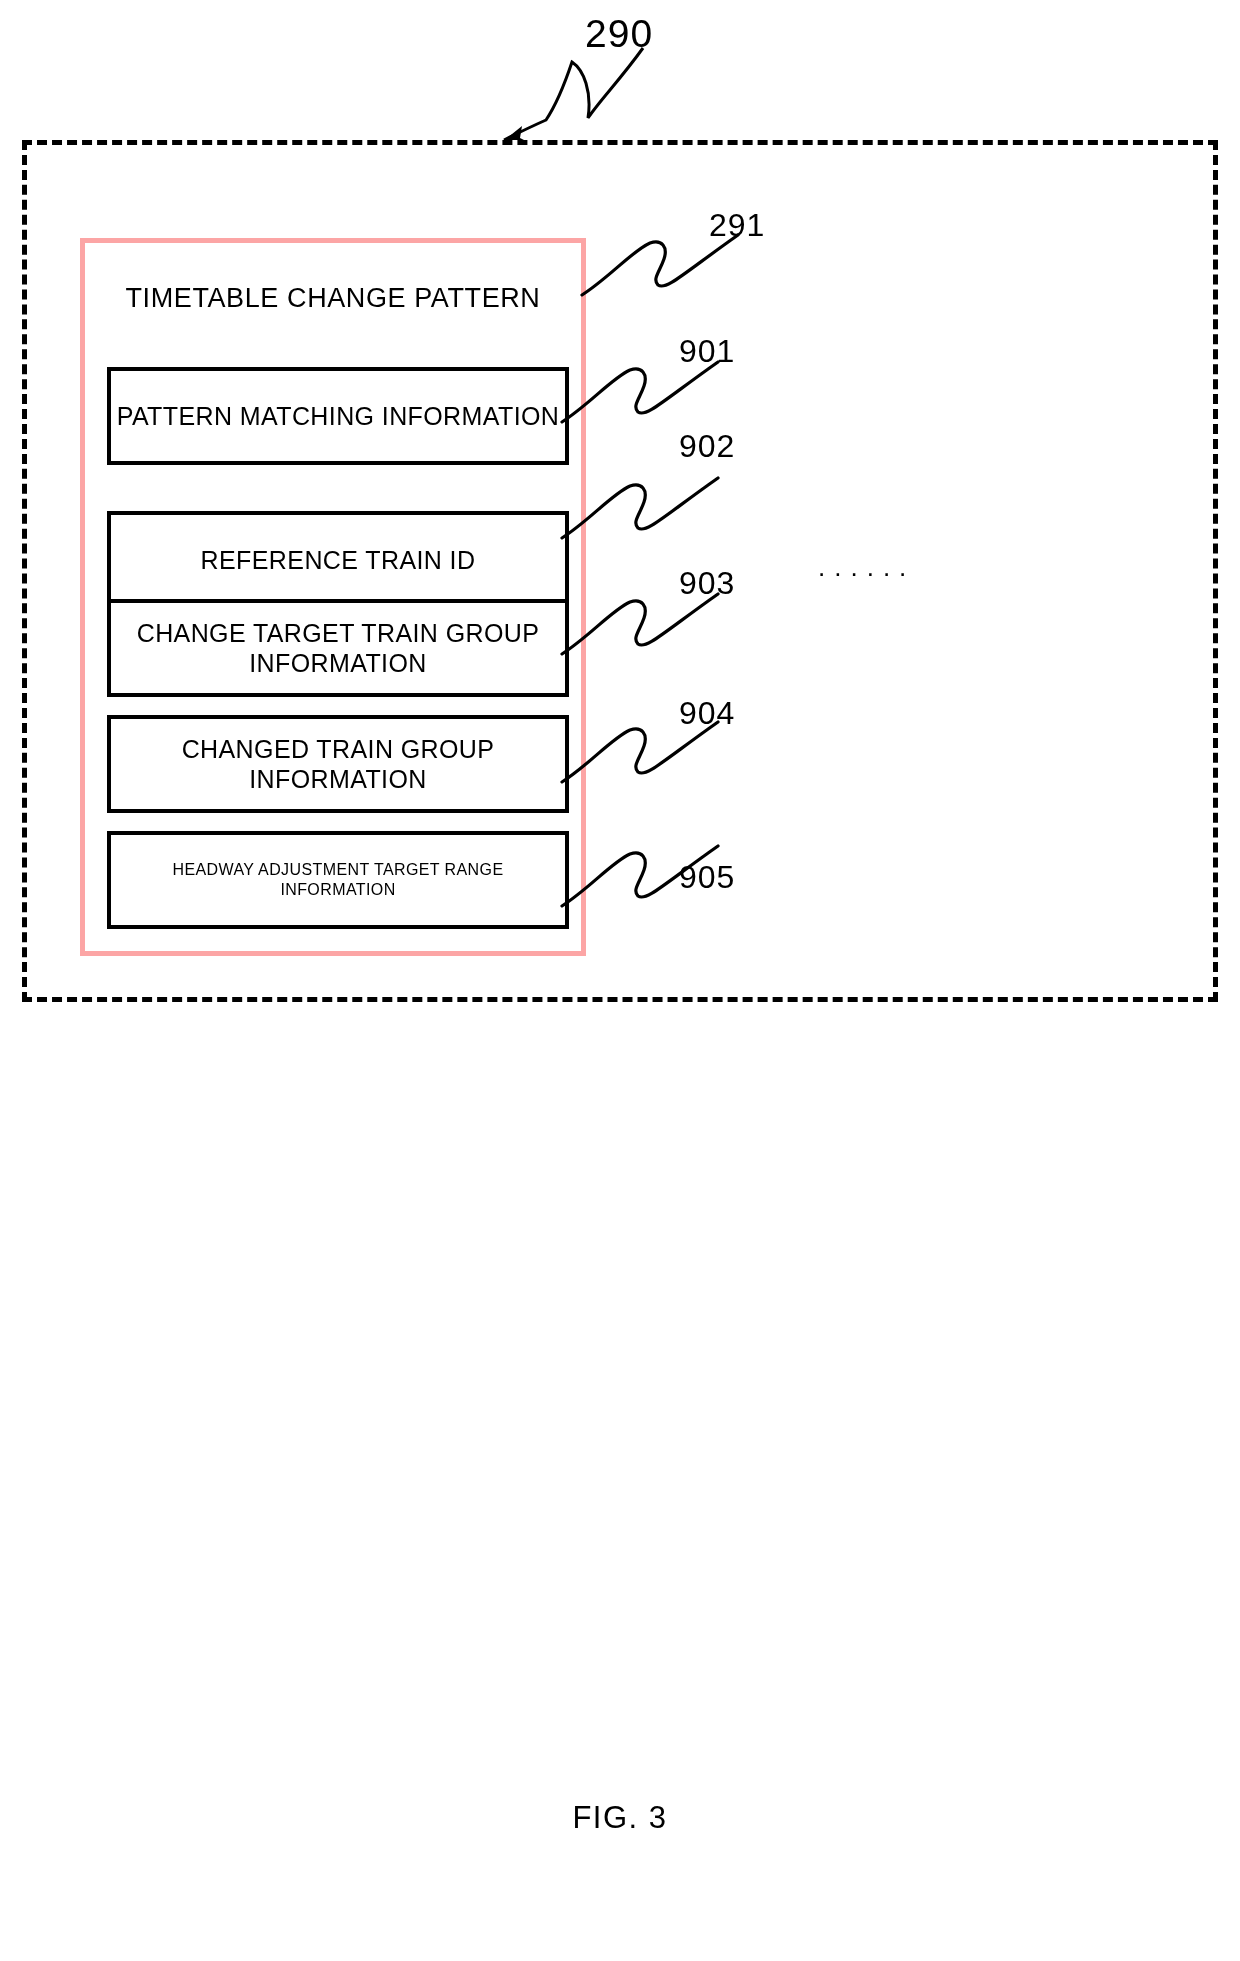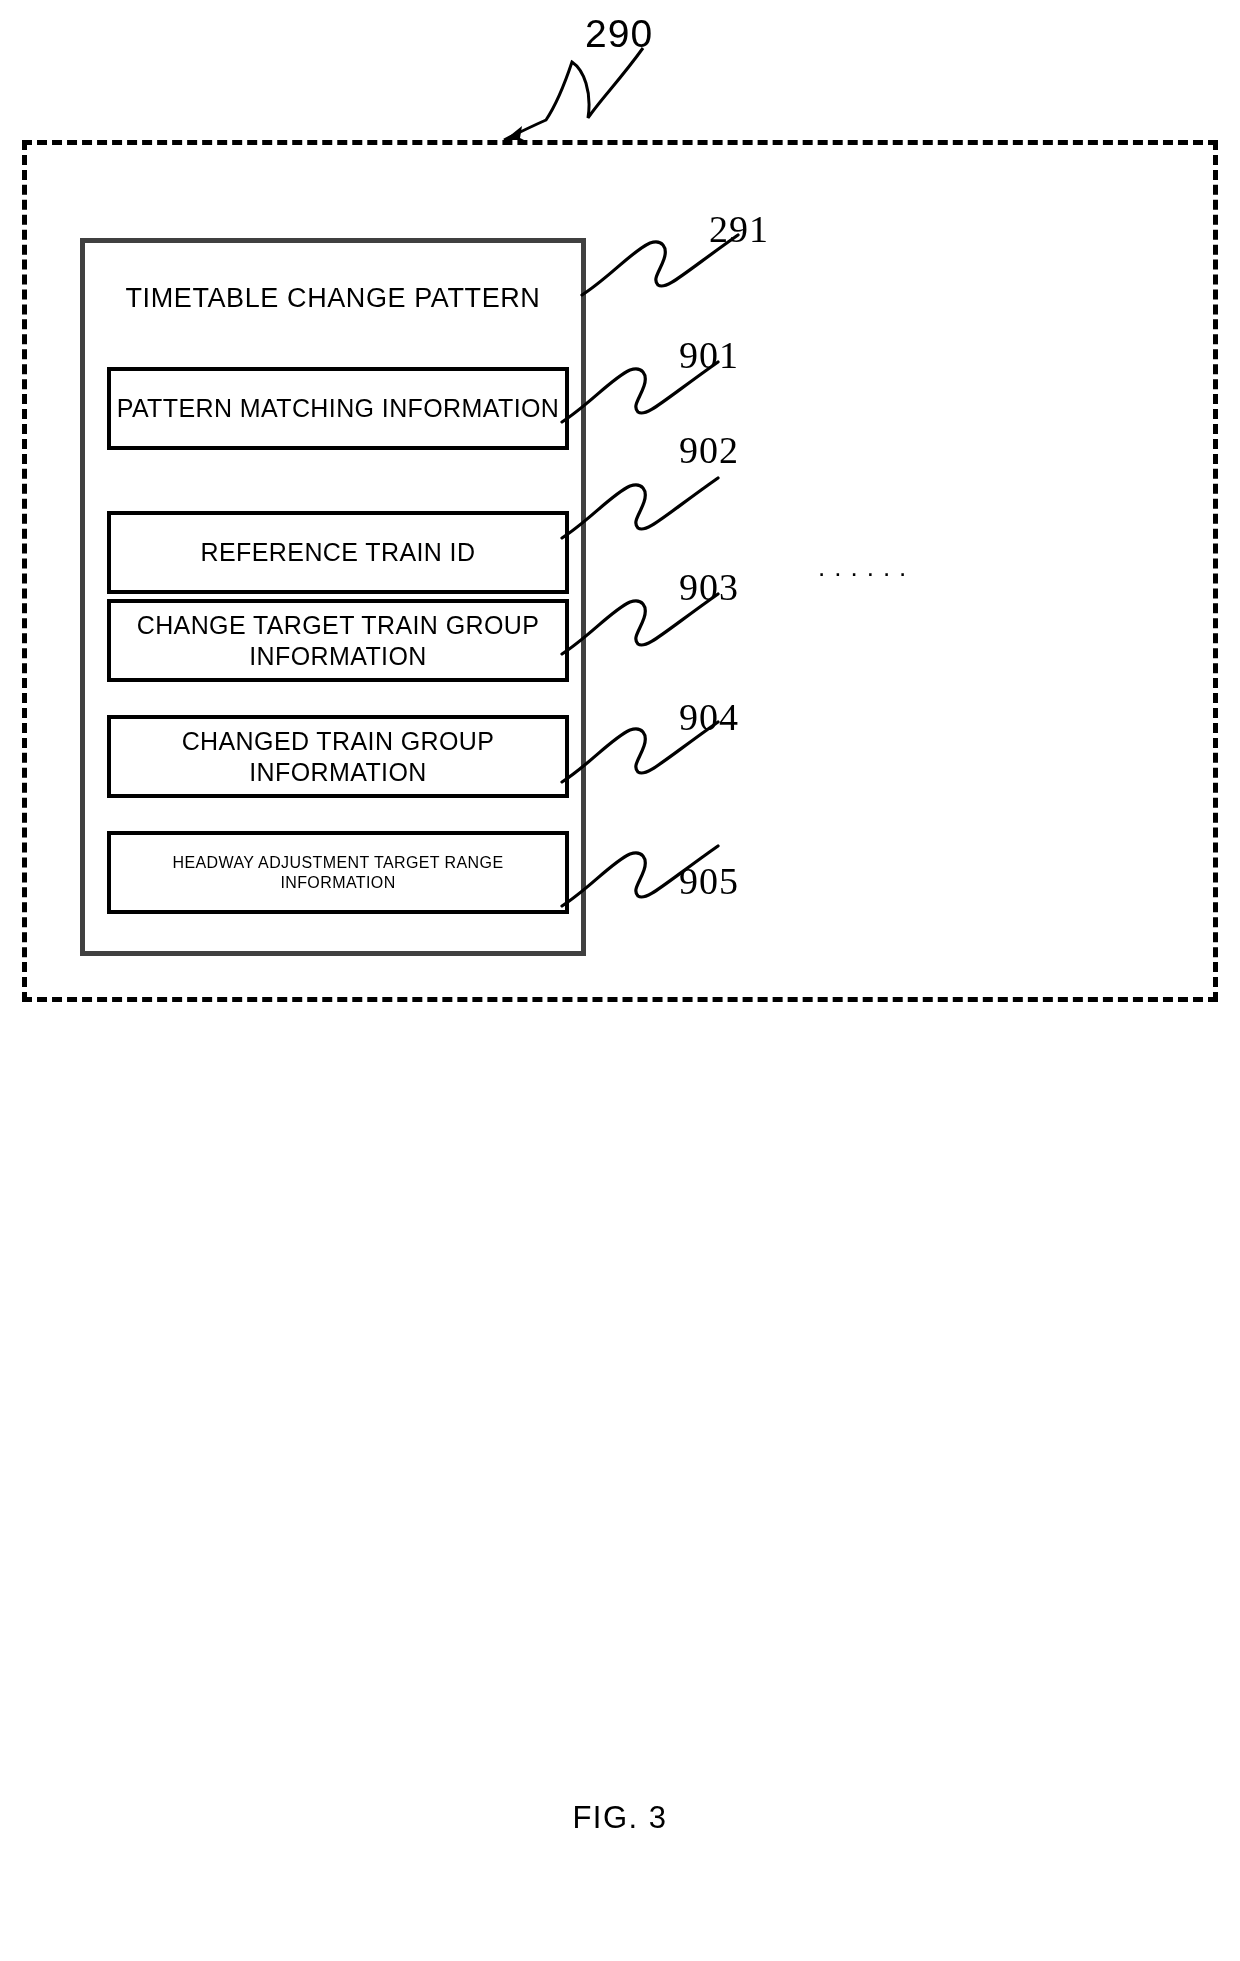--- a/index.html
+++ b/index.html
@@ -47,40 +47,40 @@
   }
 
   
   #timetable-change-pattern-box {
     position: absolute;
     left: 80px;
     top: 238px;
     width: 506px;
     height: 718px;
     box-sizing: border-box;
-    border: 5px solid #404040;
+    border: 5px solid #fca5a5;
     background: #ffffff;
   }
   #timetable-change-pattern-title {
     position: absolute;
     left: 0;
     right: 0;
     top: 40px;
     text-align: center;
     font-size: 27px;
     letter-spacing: 0.6px;
     white-space: nowrap;
   }
 
   
   .field-box {
     position: absolute;
     left: 22px;
     width: 462px;
-    height: 83px;
+    height: 98px;
     box-sizing: border-box;
     border: 4px solid #000000;
     background: #ffffff;
     display: flex;
     align-items: center;
     justify-content: center;
     text-align: center;
     font-size: 25px;
     line-height: 1.22;
     letter-spacing: 0.4px;
@@ -89,24 +89,23 @@
   #field-901 { top: 124px; }
   #field-902 { top: 240px; margin-top: 28px; }
   #field-903 { top: 356px; }
   #field-904 { top: 472px; }
   #field-905 { top: 588px; }
   #field-905 .field-text { font-size: 16px; }
 
   
   .ref-num {
     position: absolute;
-    font-size: 38px;
+    font-size: 32px;
     letter-spacing: 1px;
     white-space: nowrap;
-    font-family: Liberation Serif, serif;
   }
   #ref-291-label { left: 709px; top: 207px; }
   #ref-901-label { left: 679px; top: 333px; }
   #ref-902-label { left: 679px; top: 428px; text-align: right; }
   #ref-903-label { left: 679px; top: 565px; }
   #ref-904-label { left: 679px; top: 695px; }
   #ref-905-label { left: 679px; top: 859px; text-align: center; }
 
   .ref-leader {
     position: absolute;

